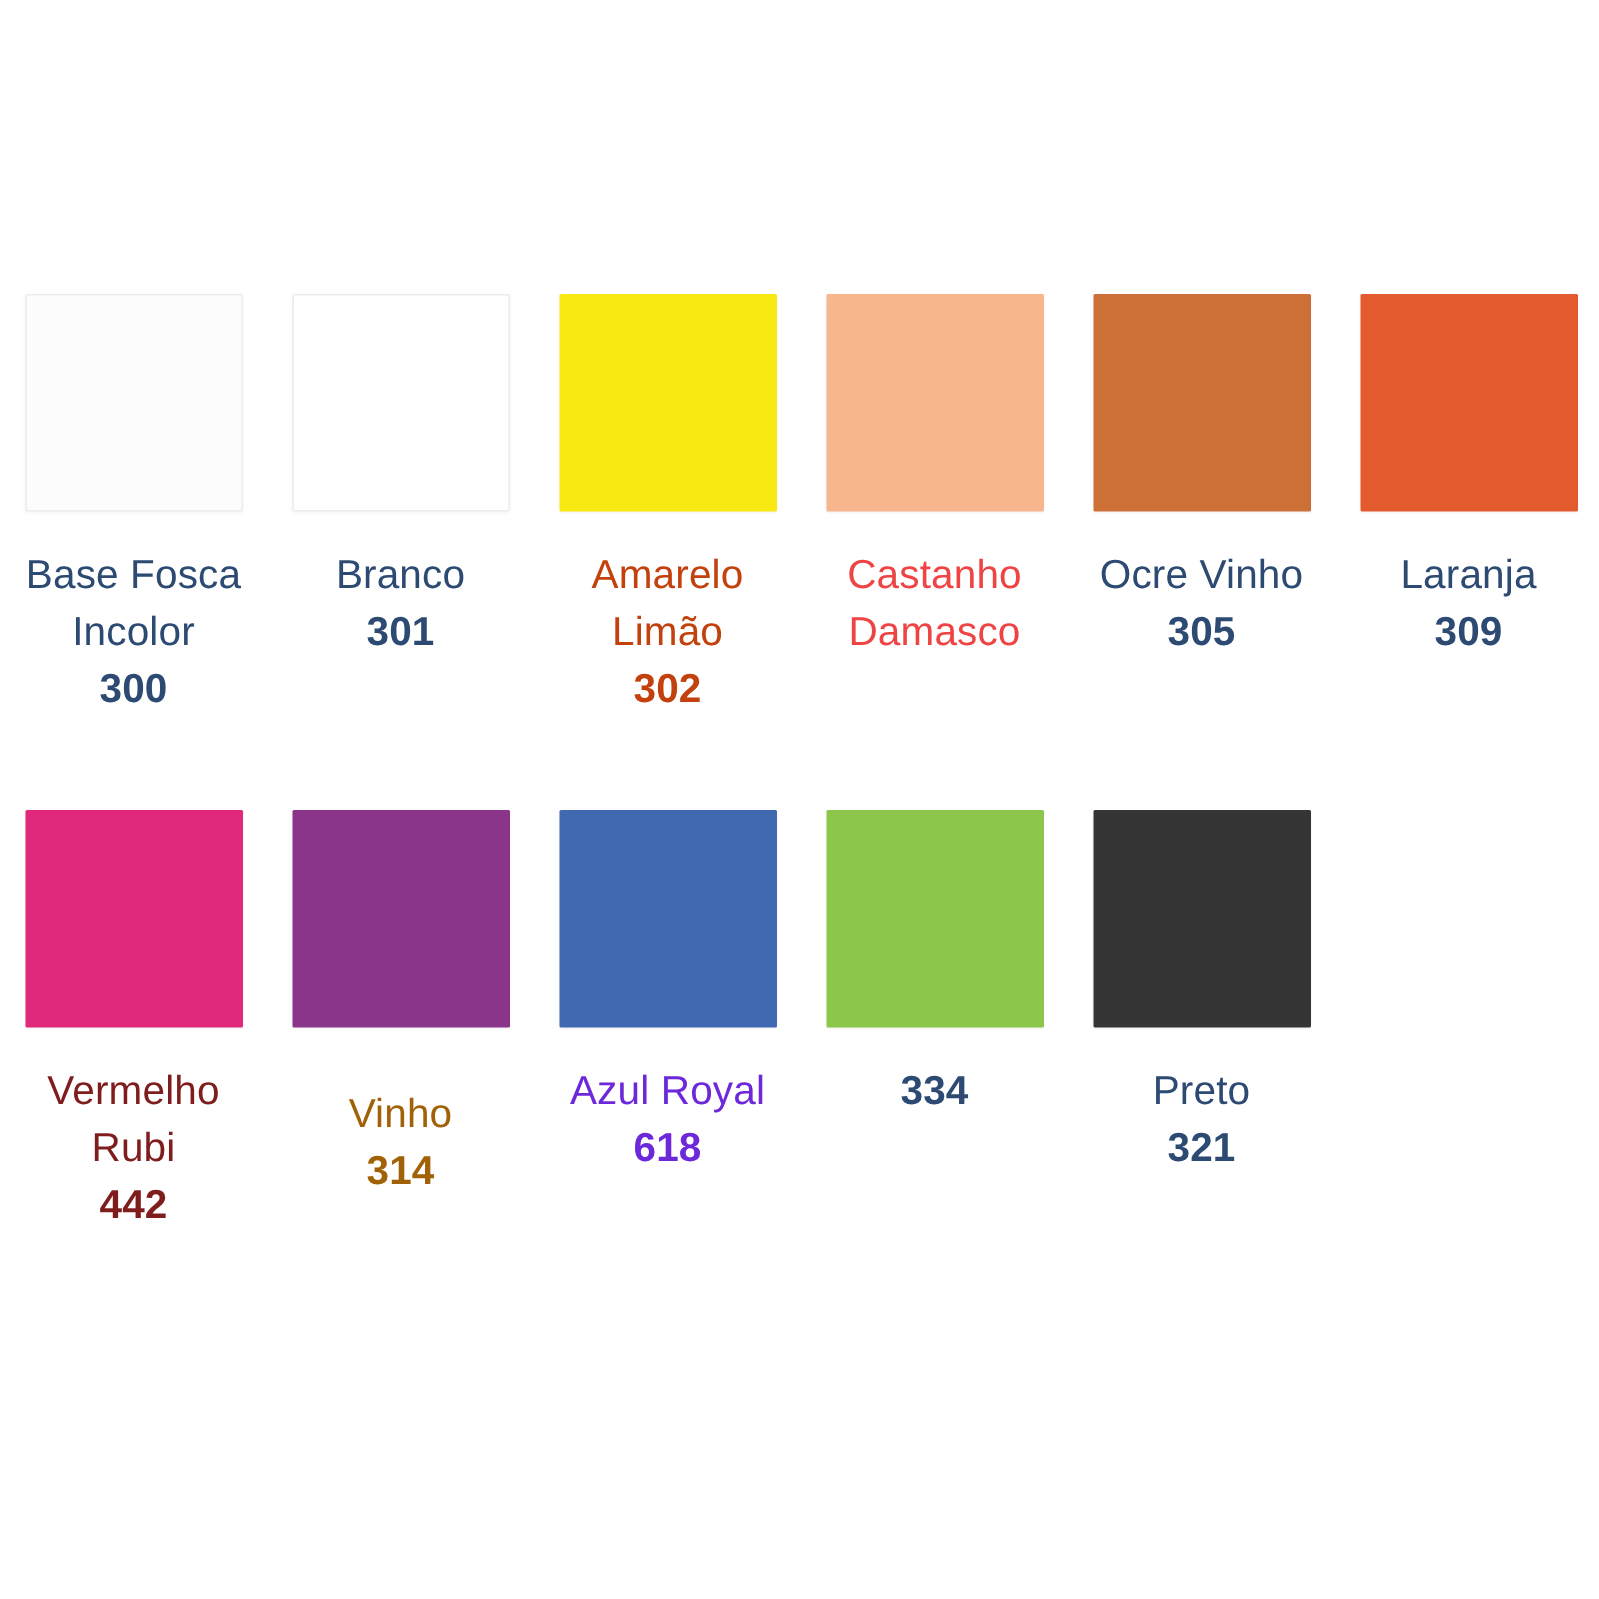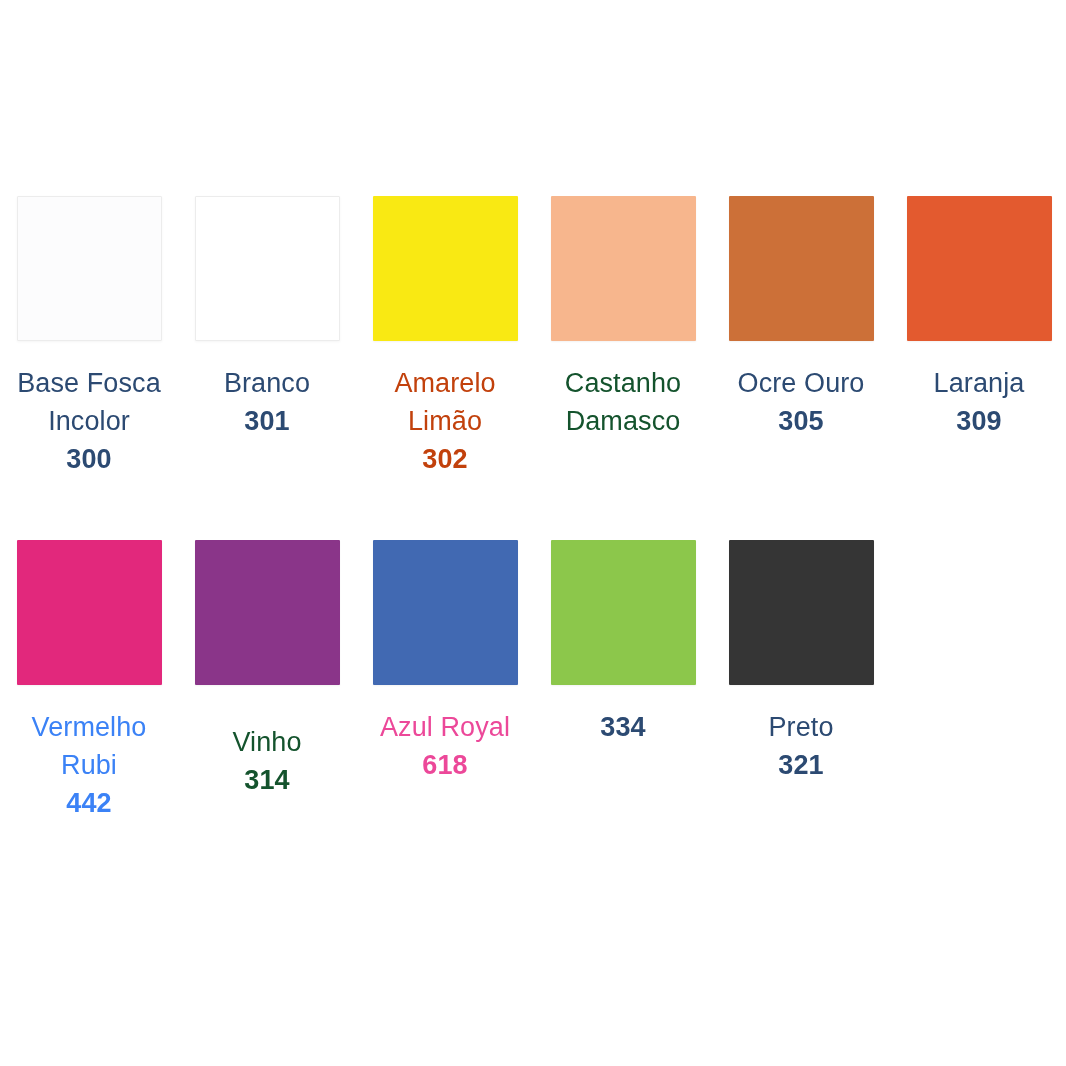--- a/index.html
+++ b/index.html
@@ -123,67 +123,67 @@
         </div>
         <div class="caption" style="color: #c2410c;">
           <span class="name">Amarelo Limão</span>
           <span class="code">302</span>
         </div>
       </div>
       <div class="swatch-cell">
         <div class="chip-wrap">
           <div class="chip solid" style="background: rgb(247, 182, 141);"></div>
         </div>
-        <div class="caption" style="color: #14532d;">
+        <div class="caption" style="color: #ef4444;">
           <span class="name">Castanho Damasco</span>
         </div>
       </div>
       <div class="swatch-cell">
         <div class="chip-wrap">
           <div class="chip solid" style="background: rgb(204, 112, 56);"></div>
         </div>
         <div class="caption" style="color: rgb(44, 74, 114);">
-          <span class="name">Ocre Ouro</span>
+          <span class="name">Ocre Vinho</span>
           <span class="code">305</span>
         </div>
       </div>
       <div class="swatch-cell">
         <div class="chip-wrap">
           <div class="chip solid" style="background: rgb(227, 90, 47);"></div>
         </div>
         <div class="caption" style="color: rgb(44, 74, 114);">
           <span class="name">Laranja</span>
           <span class="code">309</span>
         </div>
       </div>
     </div>
   <div class="swatch-row row-2">
       <div class="swatch-cell">
         <div class="chip-wrap">
           <div class="chip solid" style="background: rgb(226, 40, 124);"></div>
         </div>
-        <div class="caption" style="color: #3b82f6;">
+        <div class="caption" style="color: #7f1d1d;">
           <span class="name">Vermelho Rubi</span>
           <span class="code">442</span>
         </div>
       </div>
       <div class="swatch-cell">
         <div class="chip-wrap">
           <div class="chip solid" style="background: rgb(138, 53, 137);"></div>
         </div>
-        <div class="caption" style="color: #14532d; margin-top: 37px;">
+        <div class="caption" style="color: #a16207; margin-top: 37px;">
           <span class="name">Vinho</span>
           <span class="code">314</span>
         </div>
       </div>
       <div class="swatch-cell">
         <div class="chip-wrap">
           <div class="chip solid" style="background: rgb(65, 105, 178);"></div>
         </div>
-        <div class="caption" style="color: #ec4899;">
+        <div class="caption" style="color: #6d28d9;">
           <span class="name">Azul Royal</span>
           <span class="code">618</span>
         </div>
       </div>
       <div class="swatch-cell">
         <div class="chip-wrap">
           <div class="chip solid" style="background: rgb(140, 199, 75);"></div>
         </div>
         <div class="caption" style="color: rgb(44, 74, 114);">
           <span class="code">334</span>

